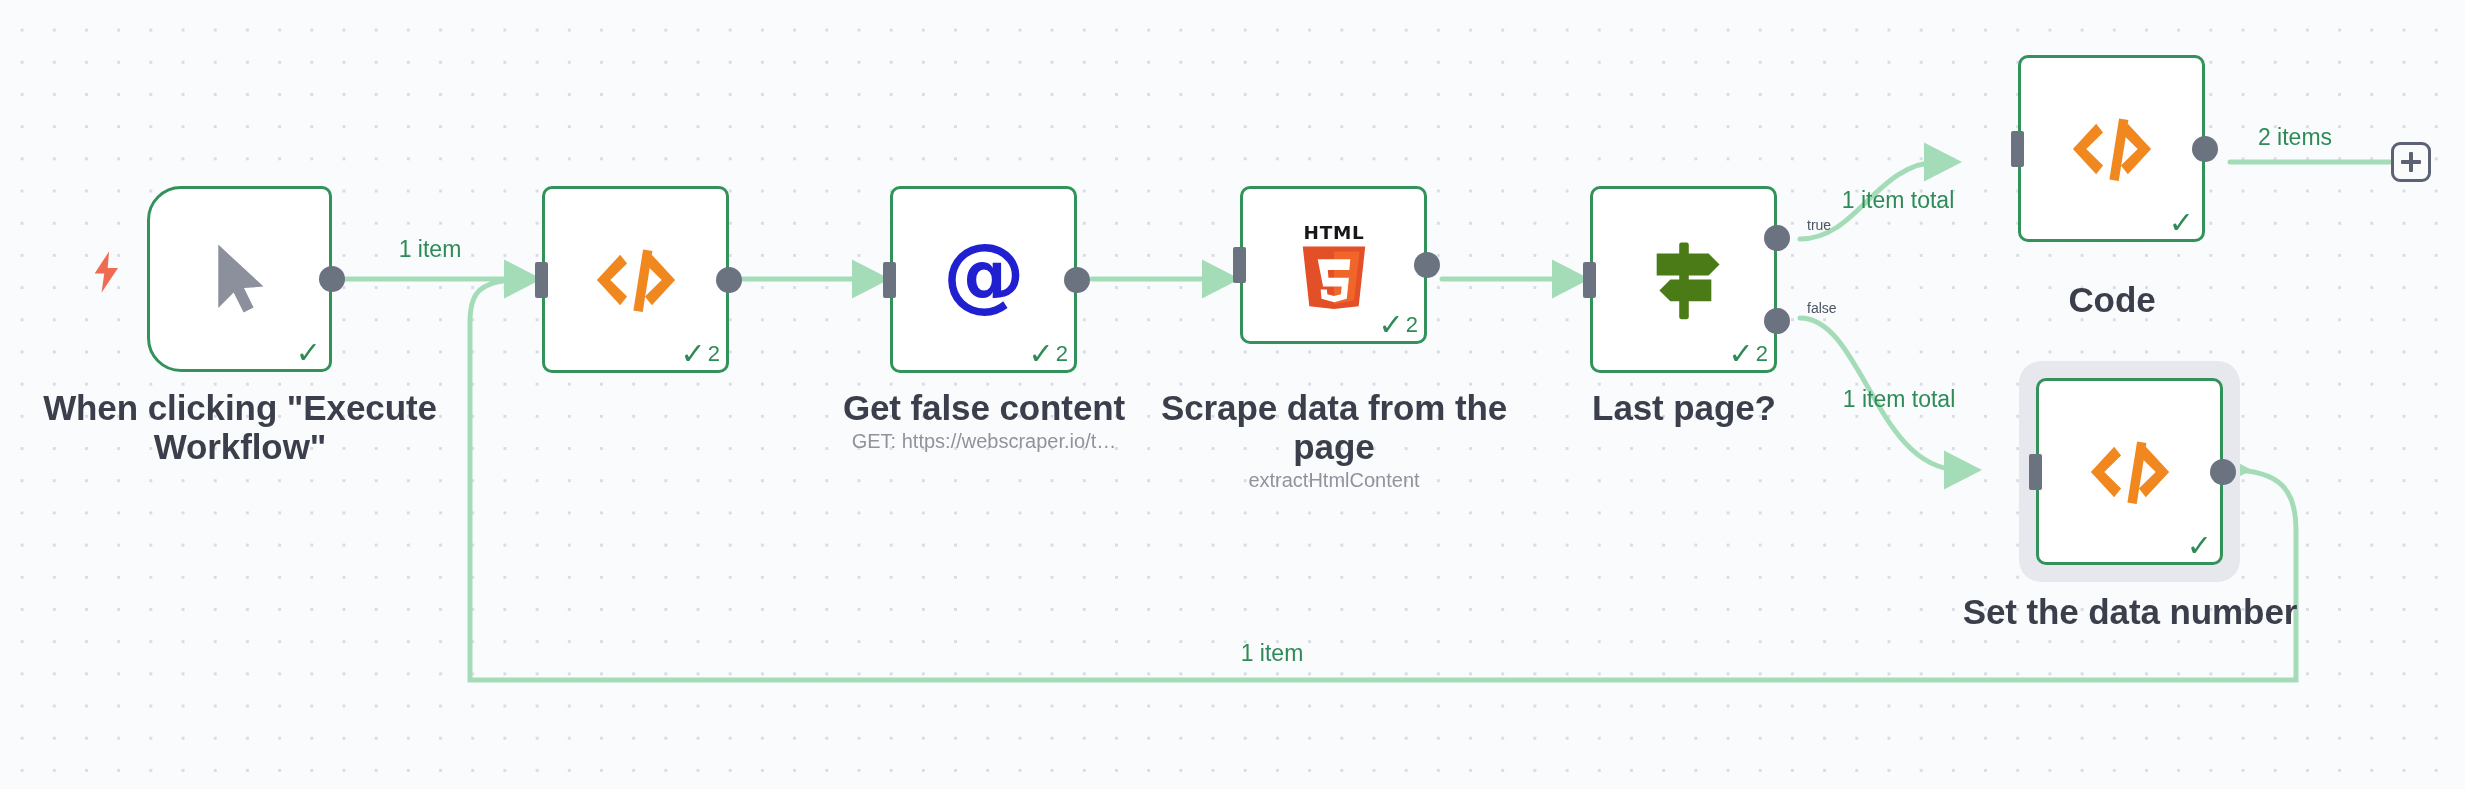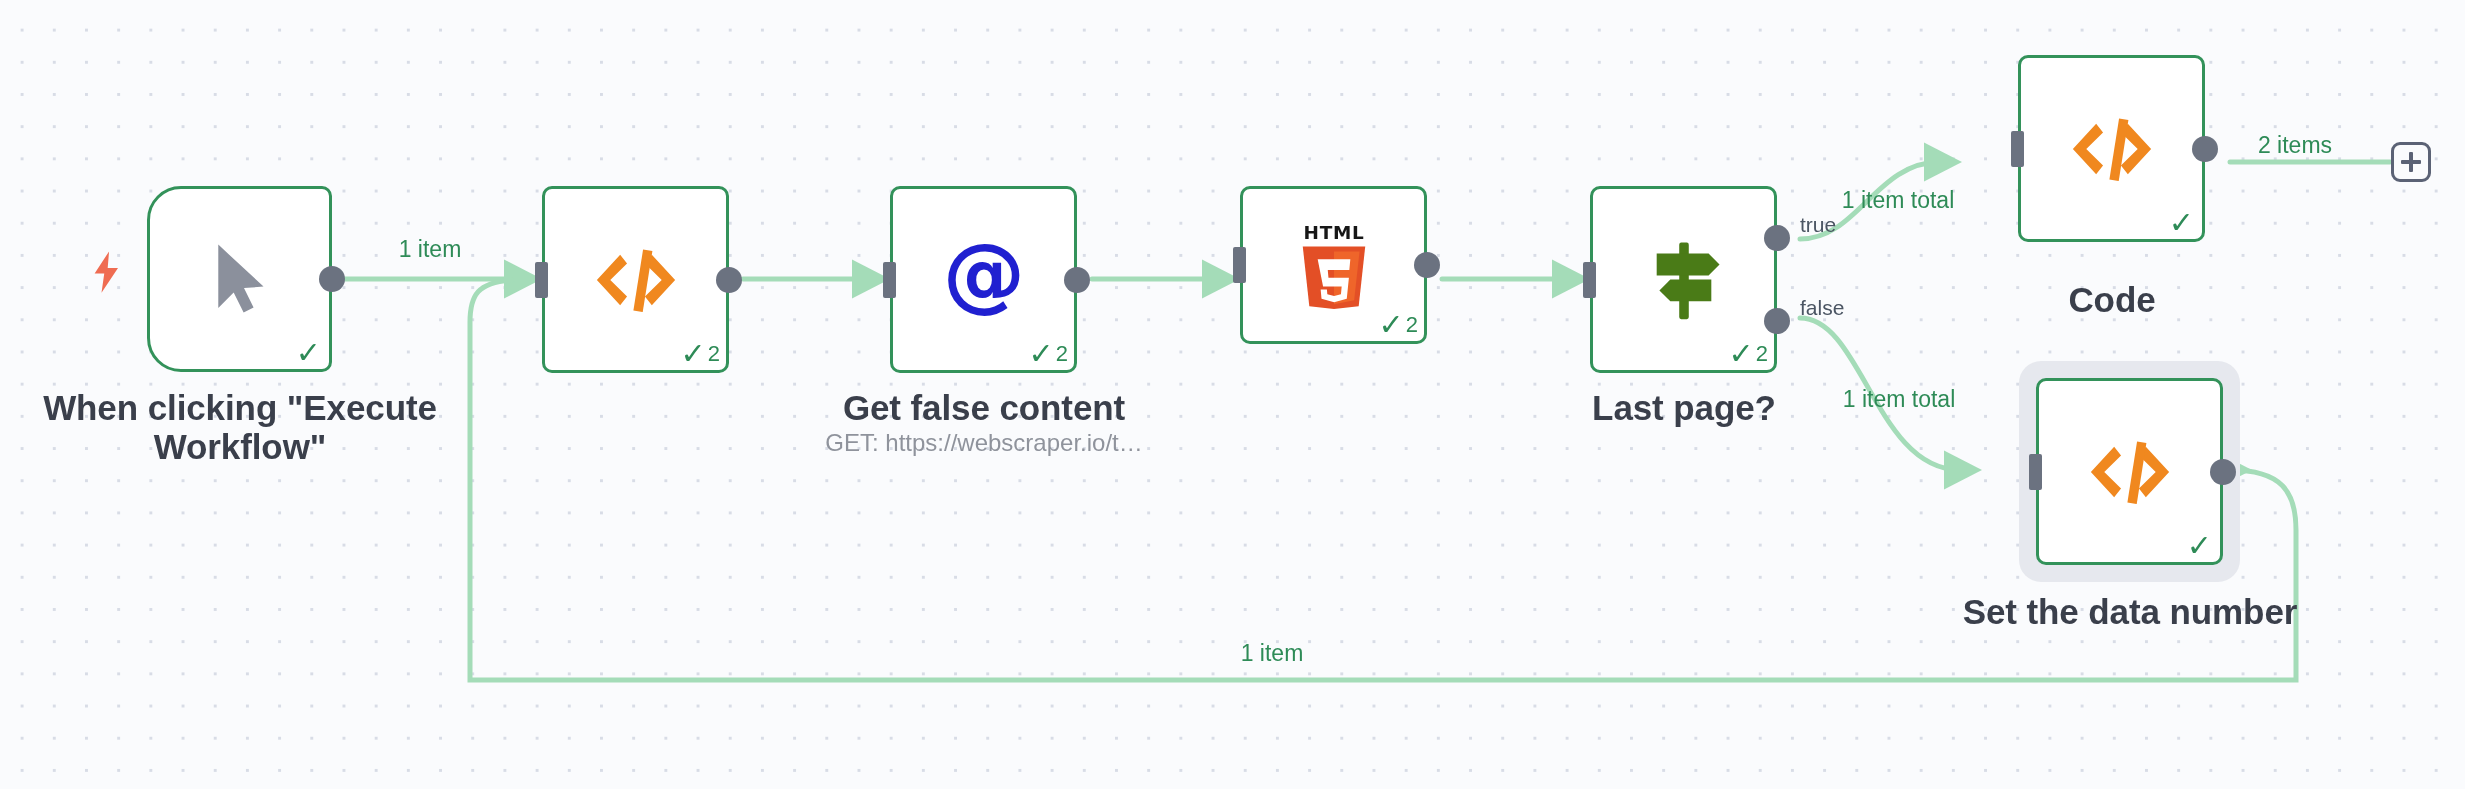--- a/index.html
+++ b/index.html
@@ -108,44 +108,44 @@
     background: #6b7280;
     right: -13px;
     top: 50%;
     transform: translateY(-50%);
   }
   .out-port.p1 { top: 28%; }
   .out-port.p2 { top: 72%; }
 
   .port-label {
     position: absolute;
-    font-size: 21px;
+    font-size: 14px;
     color: #4b5563;
     white-space: nowrap;
     left: 100%;
-    margin-left: 10px;
+    margin-left: 17px;
     transform: translateY(-50%);
   }
 
   
   .caption {
     position: absolute;
     text-align: center;
     transform: translateX(-50%);
     pointer-events: none;
   }
   .caption .title {
     font-size: 35px;
     font-weight: 700;
     color: #3a3f4b;
     line-height: 1.12;
     letter-spacing: -0.1px;
   }
   .caption .subtitle {
-    font-size: 24px;
+    font-size: 20px;
     color: #8f939c;
     line-height: 1.2;
     margin-top: 2px;
     white-space: nowrap;
   }
 
   
   .edge-label {
     position: absolute;
     font-size: 23px;
@@ -304,20 +304,27 @@
     </svg>
     </div>
     <div class="status">
       <span class="tick">✓</span>
       <span class="count">2</span>
     </div>
     <div class="in-port"></div>
     <div class="out-port"></div>
   </div>
 
+  <div class="caption" style="left:1334px; top:388px; width:420px;">
+    <div class="title">
+      <div>Scrape data from the</div>
+      <div>page</div>
+    </div>
+    <div class="subtitle">extractHtmlContent</div>
+  </div>
 
   <div class="node" style="left:1590px; top:186px; width:187px; height:187px;">
     <div class="box"></div>
     <div class="glyph">
       <svg viewBox="0 0 60 62" width="82" height="85">
         <rect x="26.5" y="4" width="7" height="56" rx="1.5" fill="#4a7b17"></rect>
         <path d="M10 12 h38 l8 8 -8 8 H10 z" fill="#4a7b17"></path>
         <path d="M50 31 H20 l-8 8 8 8 h30 z" fill="#4a7b17"></path>
       </svg>
     </div>
@@ -356,21 +363,21 @@
       <span class="count"></span>
     </div>
     <div class="in-port"></div>
     <div class="out-port"></div>
   </div>
 
   <div class="caption" style="left:2112px; top:280px; width:420px;">
     <div class="title">Code</div>
   </div>
 
-  <div class="edge-label" style="left:2295px; top:132px;">2 items</div>
+  <div class="edge-label" style="left:2295px; top:124px;">2 items</div>
 
   <div class="plus-btn" style="left:2391px; top:142px;">
     <span class="bar-h"></span>
     <span class="bar-v"></span>
   </div>
 
   <div class="node" style="left:2036px; top:378px; width:187px; height:187px;">
     <div class="halo"></div>
     <div class="box"></div>
     <div class="glyph">

